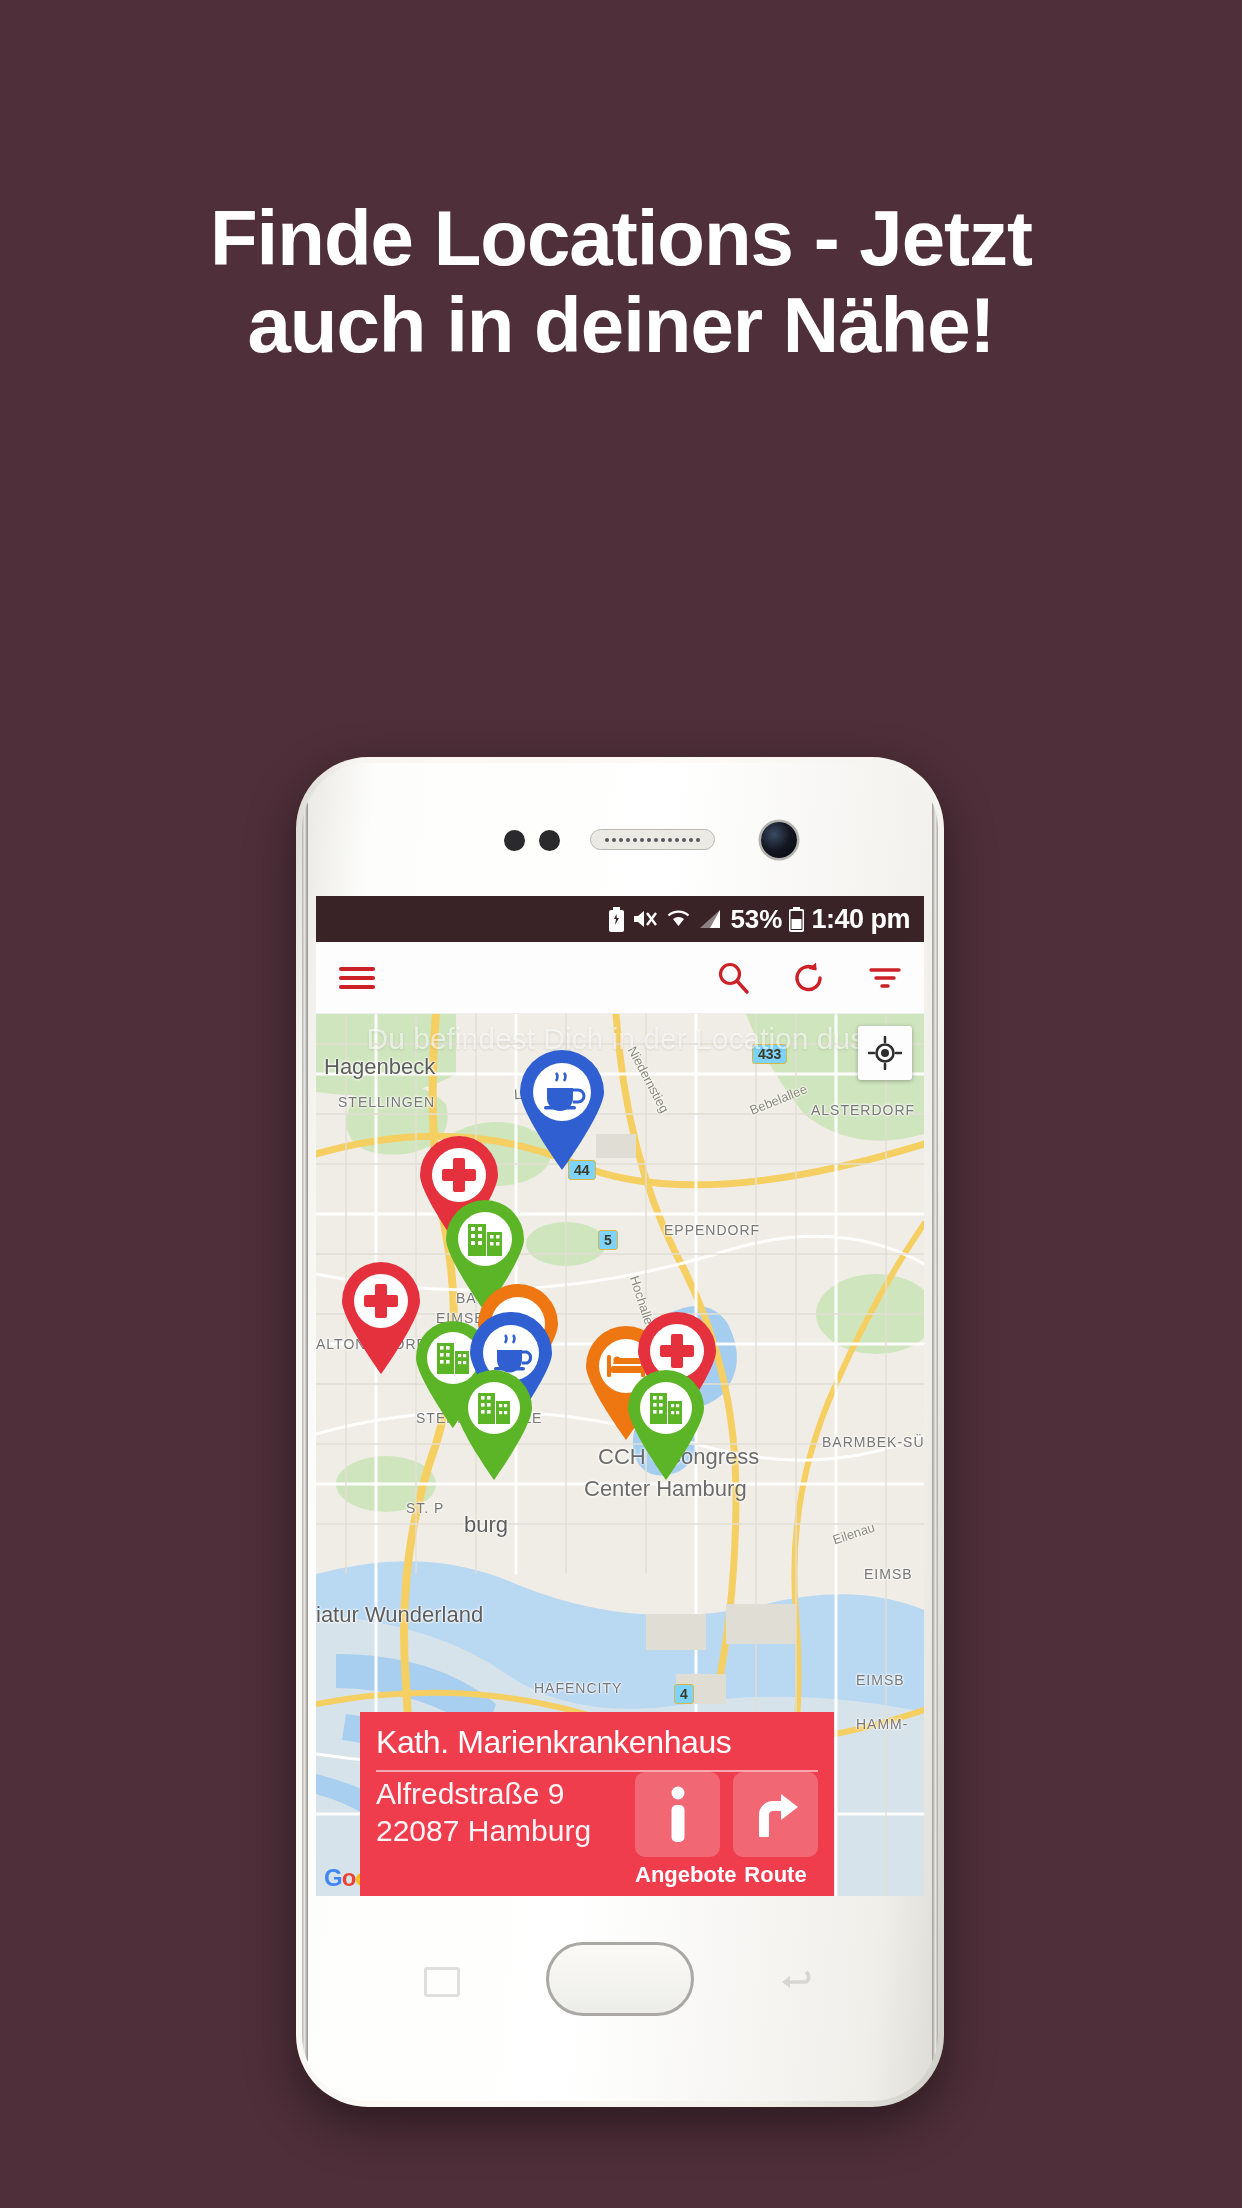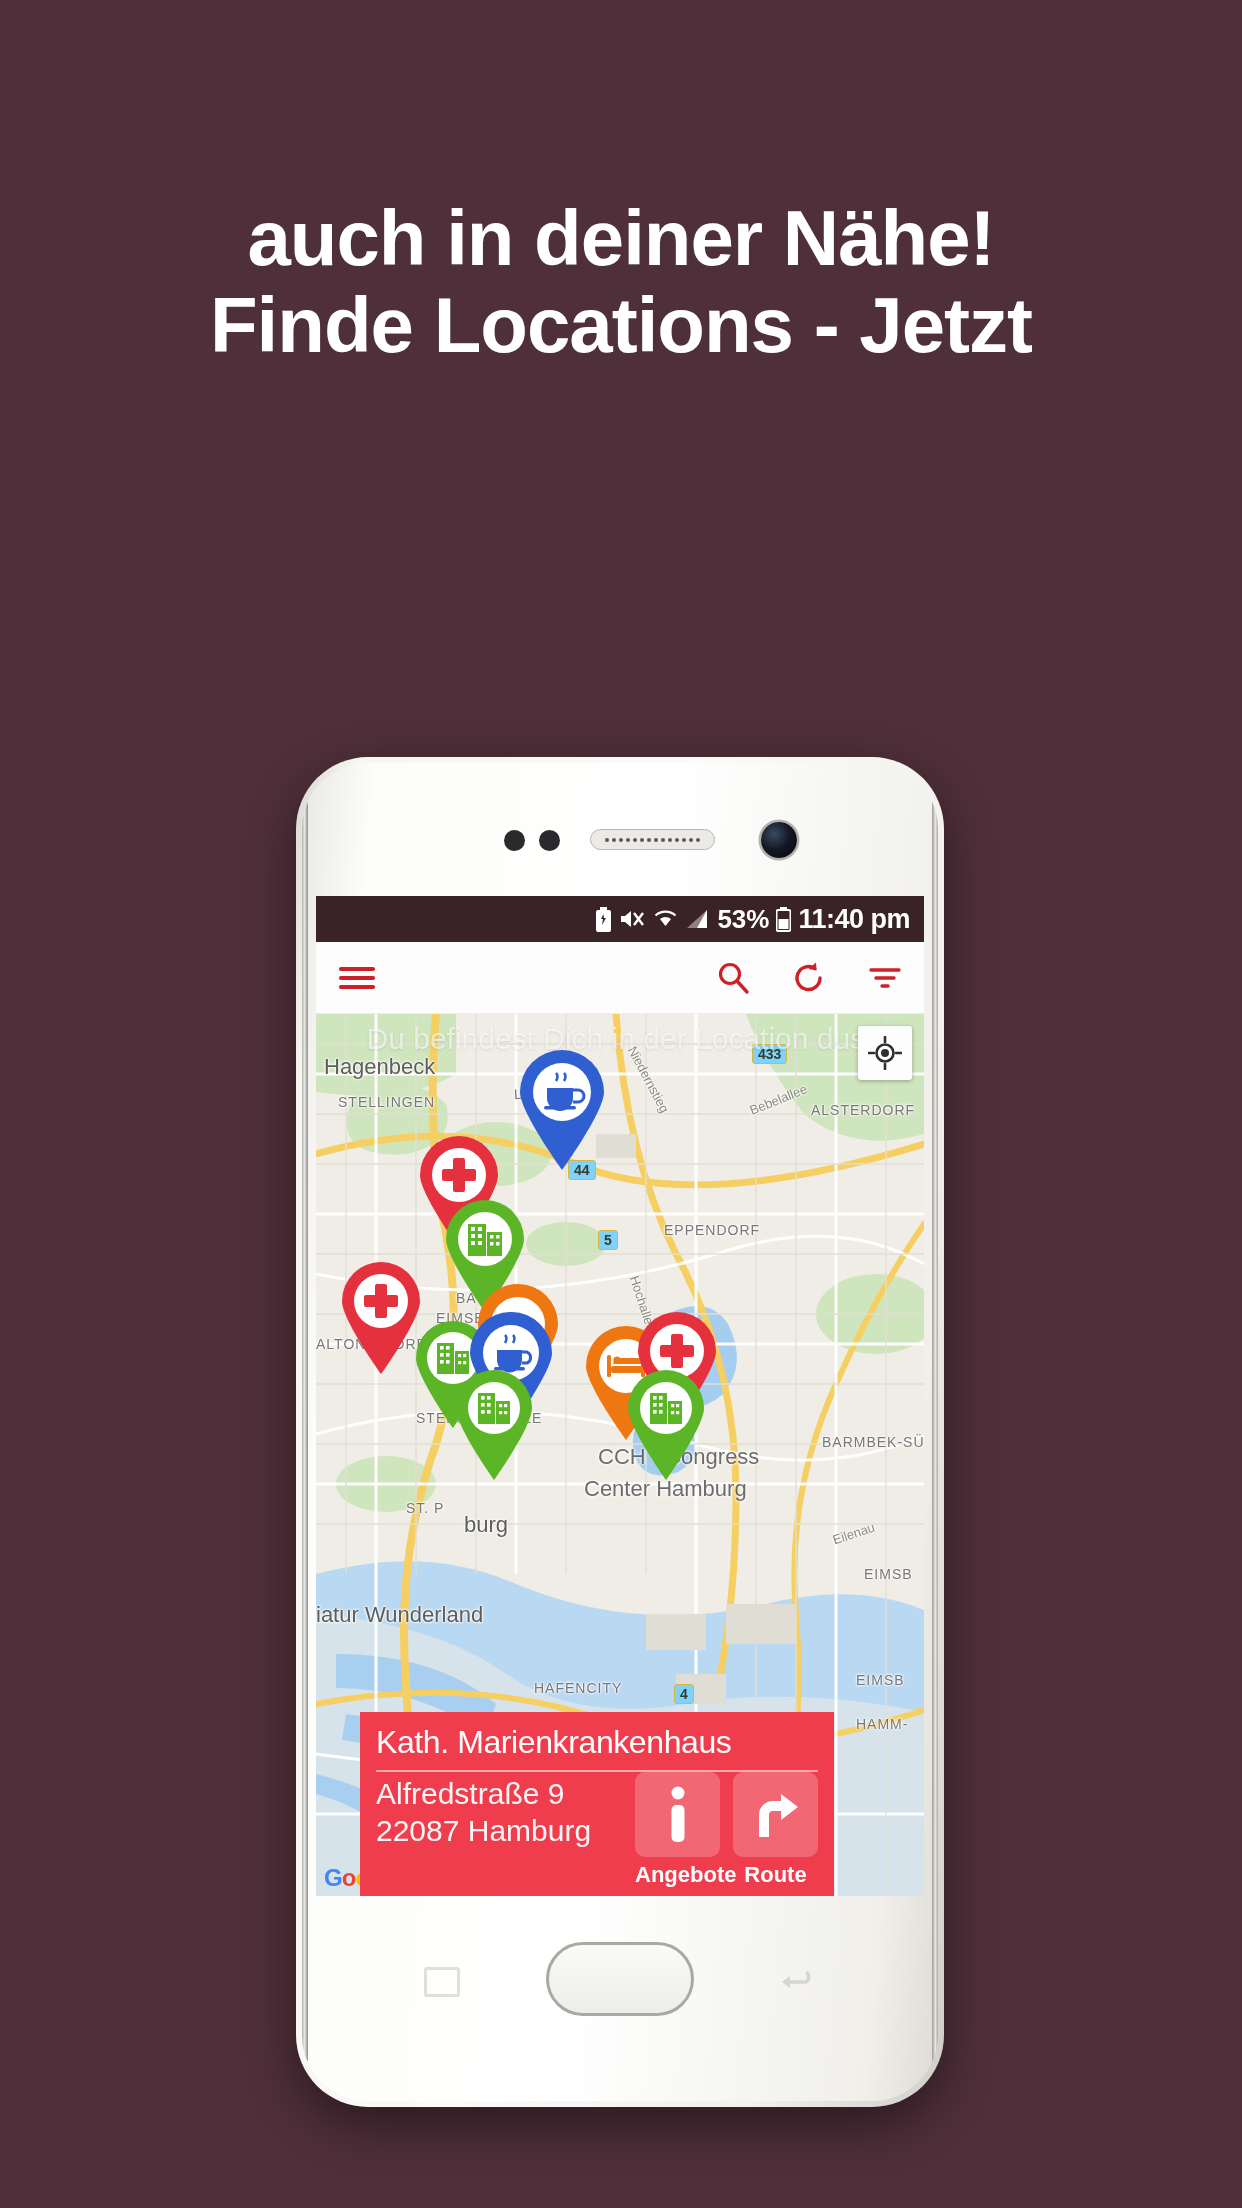--- a/index.html
+++ b/index.html
@@ -164,22 +164,22 @@
     position:absolute; bottom:104px; width:36px; height:30px;
     opacity:.18;
   }
   .capkey.recent { left:122px; border:3px solid #555; border-radius:3px; }
   .capkey.back   { right:122px; }
 </style>
 </head>
 <body>
 
 <div class="headline">
+  <span class="ln">Finde Locations - Jetzt</span>
   <span class="ln">auch in deiner Nähe!</span>
-  <span class="ln">Finde Locations - Jetzt</span>
 </div>
 
 <div class="phone">
   <div class="phone-inner">
     <div class="rail l"></div>
     <div class="rail r"></div>
 
     <div class="sensor s1"></div>
     <div class="sensor s2"></div>
     <div class="earpiece">
@@ -229,21 +229,21 @@
             </svg>
         </span>
         <span class="sb-pct">53%</span>
         <span class="sb-ico">
           <svg width="15" height="25" viewBox="0 0 15 25">
               <rect x="4" y="0" width="7" height="3" fill="#fff"></rect>
               <rect x="0.5" y="3" width="14" height="21" rx="2" fill="none" stroke="#fff" stroke-width="2"></rect>
               <rect x="2.5" y="12" width="10" height="10" fill="#fff"></rect>
             </svg>
         </span>
-        <span class="sb-time">11:40 pm</span>
+        <span class="sb-time">1:40 pm</span>
       </div>
 
       <div class="toolbar">
         <span class="tb-btn">
           <svg width="38" height="28" viewBox="0 0 38 28">
               <g stroke="#cc2127" stroke-width="4.2" stroke-linecap="round">
                 <path d="M3 5 h32"></path>
                 <path d="M3 14 h32"></path>
                 <path d="M3 23 h32"></path>
               </g>

